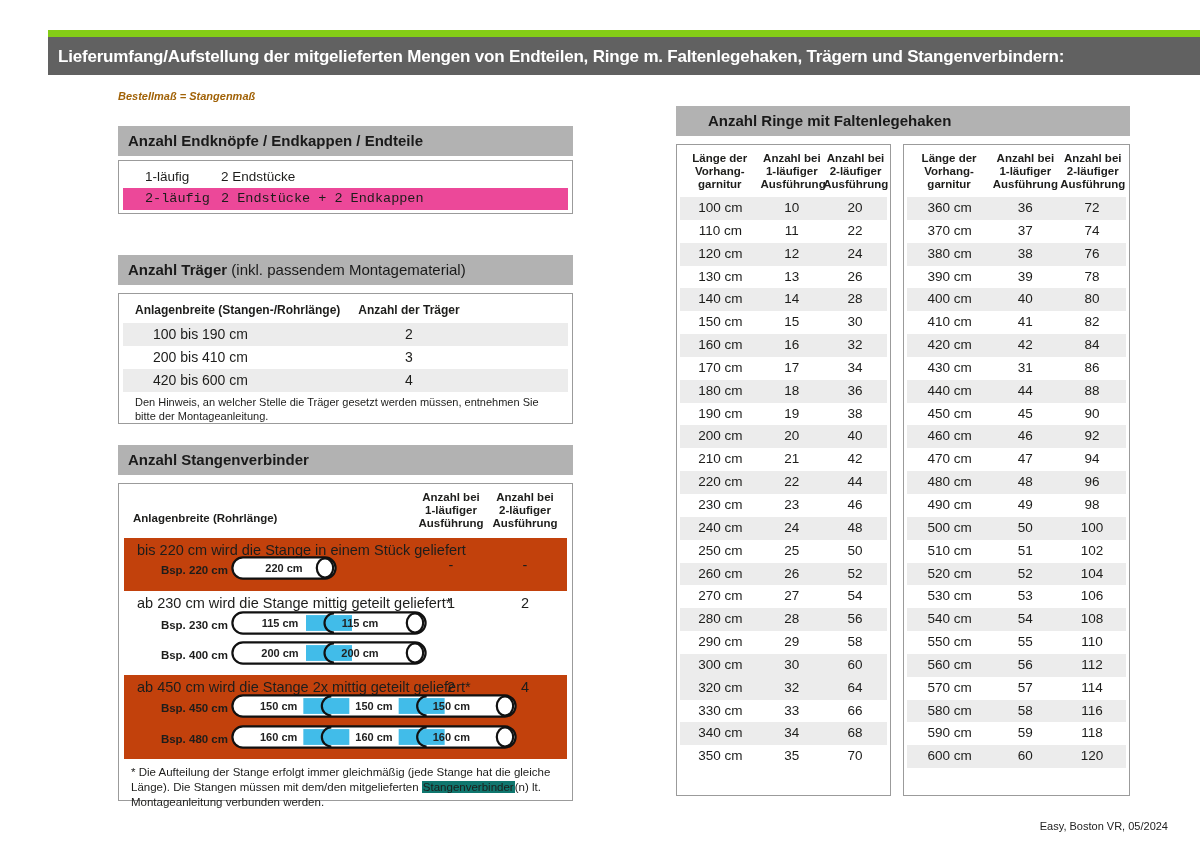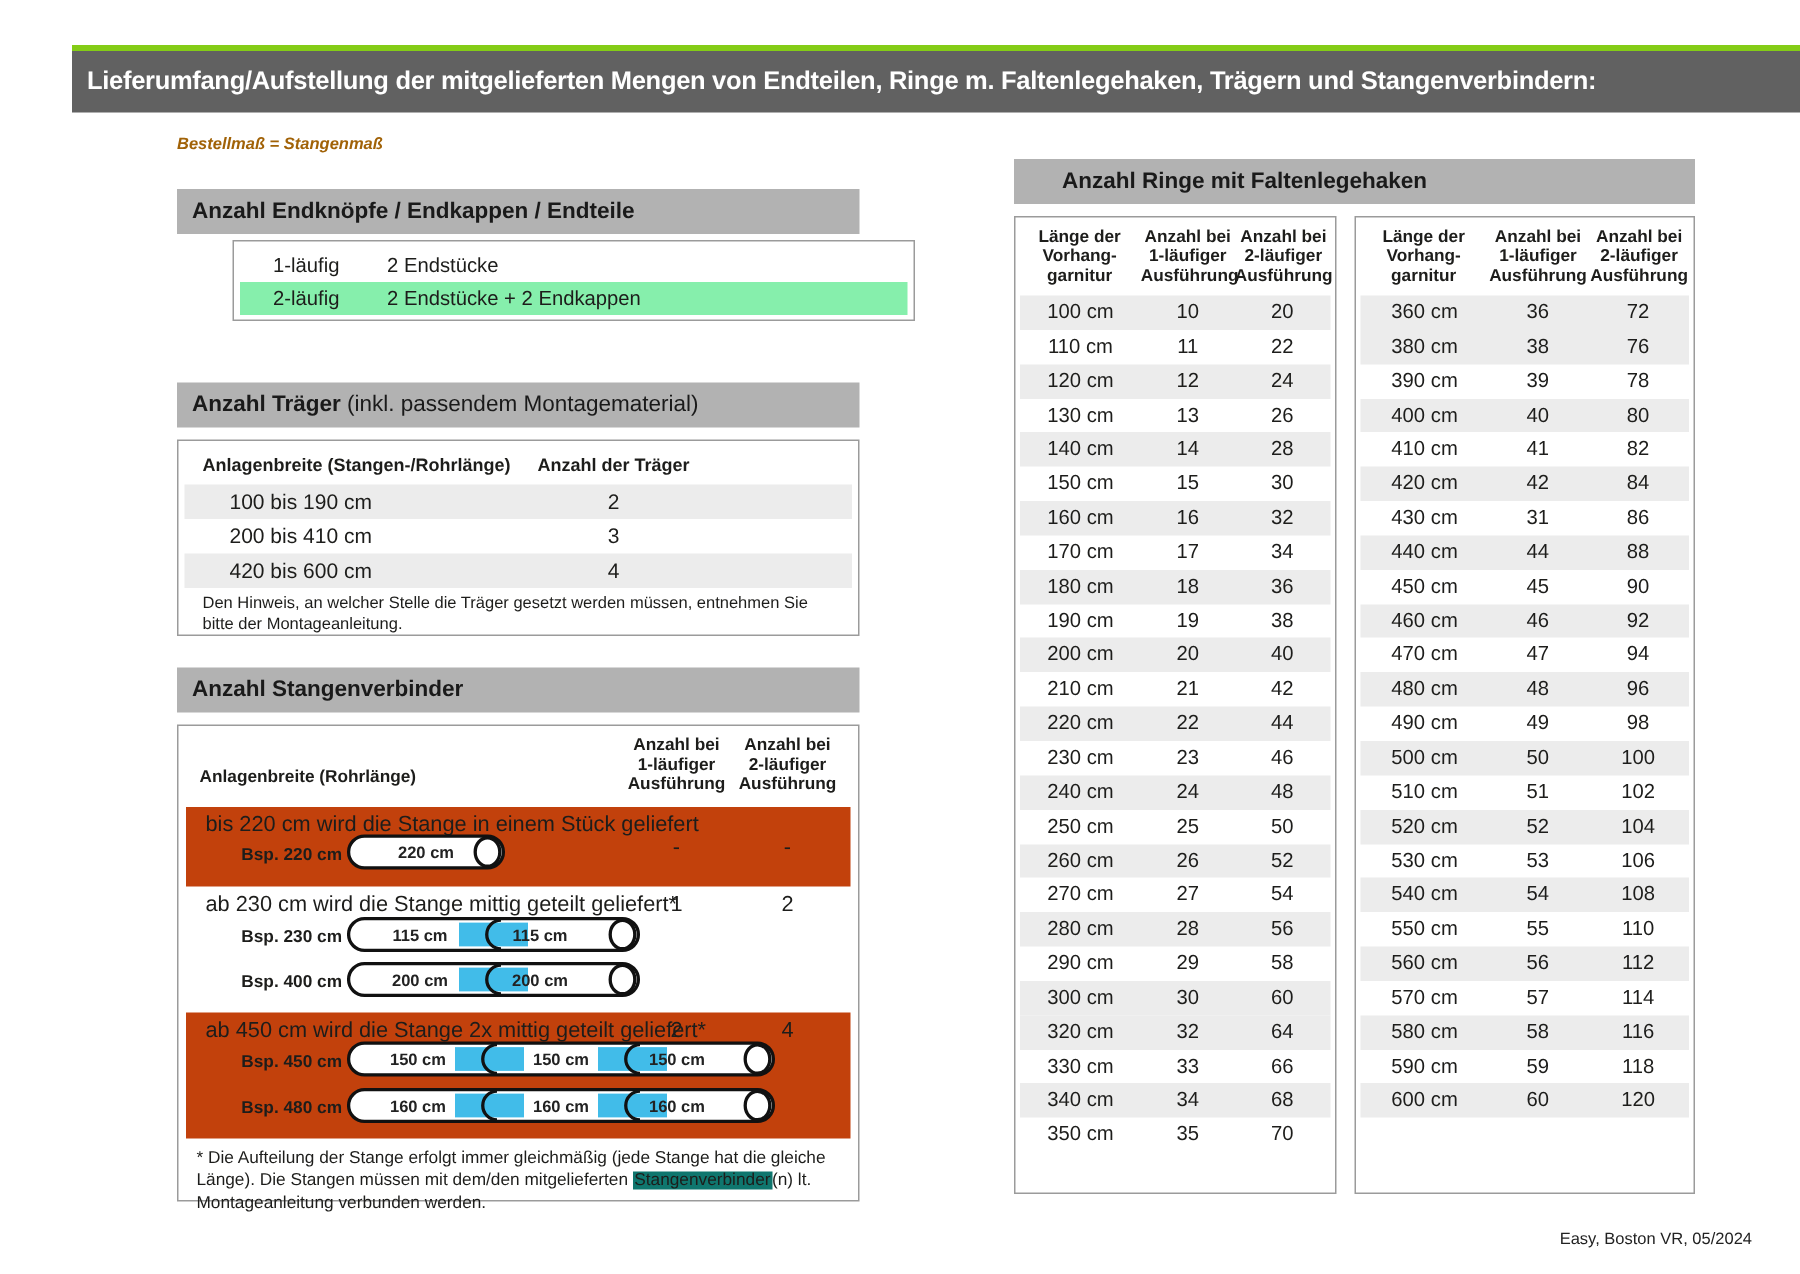--- a/index.html
+++ b/index.html
@@ -5,42 +5,42 @@
   html,body{margin:0;padding:0;}
   body{
     width:1200px;height:849px;position:relative;background:#ffffff;
     font-family:"Liberation Sans", sans-serif;color:#1d1d1b;overflow:hidden;
   }
   .abs{position:absolute;}
 
   
   .title-bar{
     left:48px;top:30px;width:1152px;height:45px;background:#616161;
-    border-top:4px solid #84cc16;box-sizing:border-box;
+    border-top:7px solid #84cc16;box-sizing:border-box;
   }
   .title-bar .t{
     color:#fff;font-weight:bold;font-size:17px;letter-spacing:-0.2px;
     line-height:40px;padding-left:10px;white-space:nowrap;
   }
 
   .red-note{left:118px;top:90px;font-size:11px;font-weight:bold;color:#a16207;font-style:italic;}
 
   
   .bar{
     background:#b2b2b2;color:#1a1a1a;height:30px;line-height:30px;
     font-size:15px;font-weight:bold;padding-left:10px;box-sizing:border-box;
   }
   .bar .normal{font-weight:normal;}
 
   .box{background:#fff;border:1px solid #9b9b9b;box-sizing:border-box;}
 
   
-  #box-endteile{left:118px;top:160px;width:455px;height:54px;padding:5px 4px;margin-left:37px;}
+  #box-endteile{left:118px;top:160px;width:455px;height:54px;padding:5px 4px;}
   .simple-row{height:22px;line-height:22px;font-size:13.5px;}
-  .simple-row.alt{background:#86efac;}
+  .simple-row.alt{background:#ec4899;font-family:Liberation Mono, monospace;}
   .simple-row .lab{display:inline-block;width:76px;margin-left:22px;}
   .simple-row .val{display:inline-block;}
 
   
   #box-traeger{left:118px;top:293px;width:455px;height:131px;}
   #box-traeger .h1{position:absolute;left:16px;top:9px;font-size:12px;font-weight:bold;}
   #box-traeger .h2{position:absolute;left:228px;top:9px;width:124px;text-align:center;font-size:12px;font-weight:bold;}
   #traeger-rows{position:absolute;left:4px;right:4px;top:29px;}
   .traeger-row{position:relative;height:23px;line-height:23px;font-size:14px;padding-left:30px;}
   .traeger-row.alt{background:#ececec;}
@@ -352,20 +352,25 @@
       <div class="col c3">Anzahl bei
 2-läufiger
 Ausführung</div>
     </div>
   <div class="ring-rows">
       <div class="ring-row alt">
         <span class="c1">360 cm</span>
         <span class="c2">36</span>
         <span class="c3">72</span>
       </div>
+      <div class="ring-row">
+        <span class="c1">370 cm</span>
+        <span class="c2">37</span>
+        <span class="c3">74</span>
+      </div>
       <div class="ring-row alt">
         <span class="c1">380 cm</span>
         <span class="c2">38</span>
         <span class="c3">76</span>
       </div>
       <div class="ring-row">
         <span class="c1">390 cm</span>
         <span class="c2">39</span>
         <span class="c3">78</span>
       </div>

